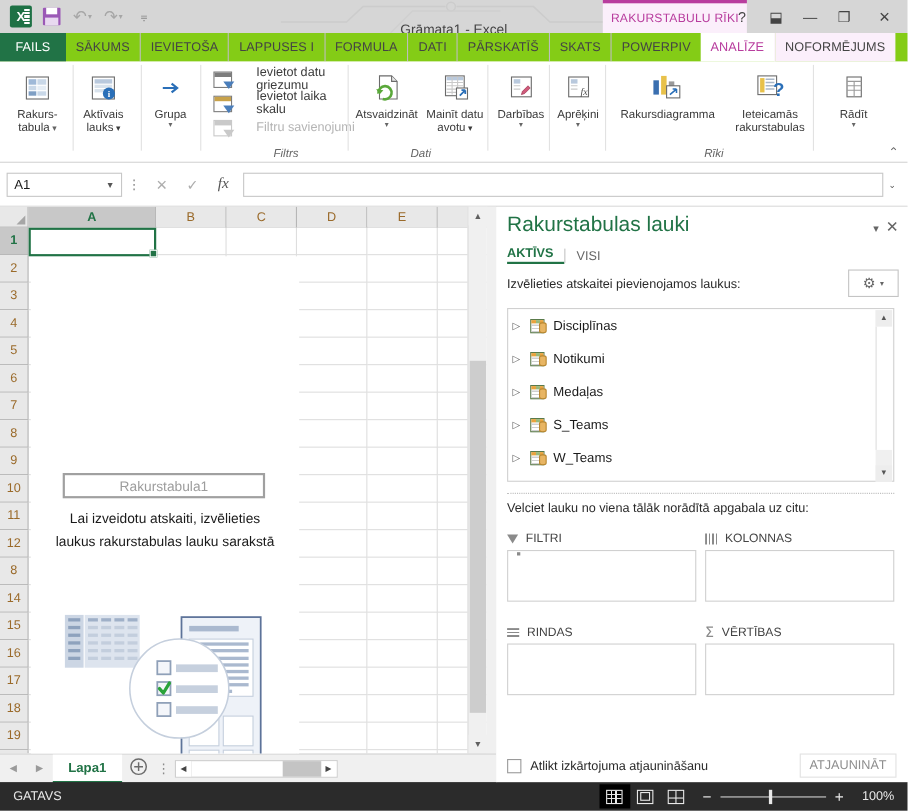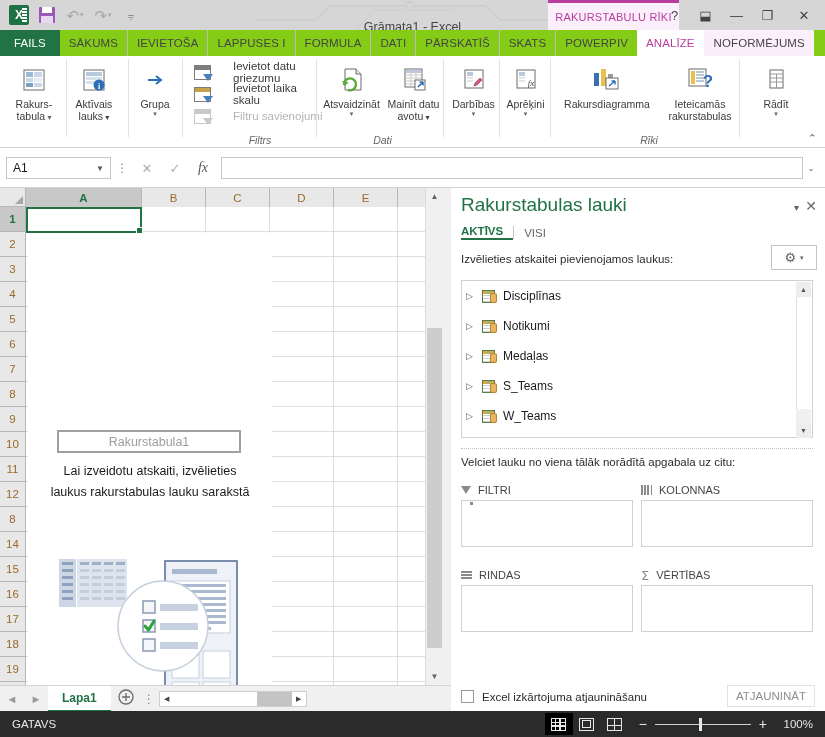--- a/index.html
+++ b/index.html
@@ -1103,16 +1103,16 @@
   <div class="zone" style="left:190px; top:377px;">
     <div class="zone-hdr">
       <span class="zi-sigma">Σ</span>
       <span>VĒRTĪBAS</span>
     </div>
     <div class="zone-box"></div>
   </div>
 
   <div class="defer-row">
     <span class="chk"></span>
-    <span>Excel izkārtojuma atjaunināšanu</span>
+    <span>Atlikt izkārtojuma atjaunināšanu</span>
   </div>
   <div class="update-btn">ATJAUNINĀT</div>
 </div>
 
 </body></html>

